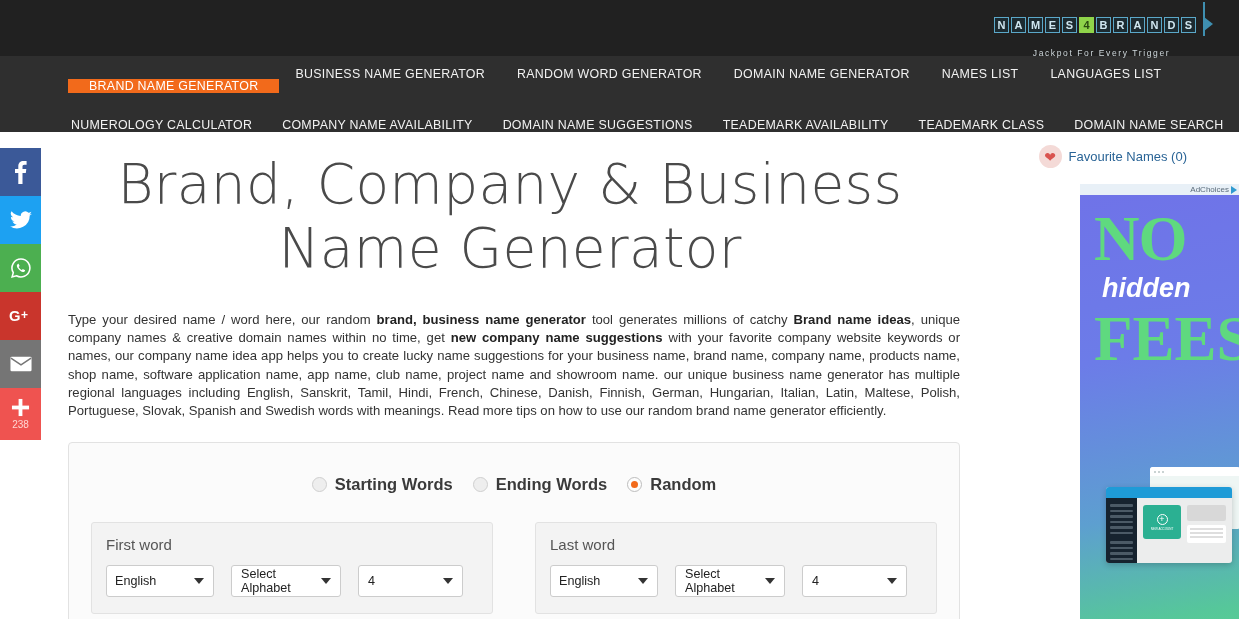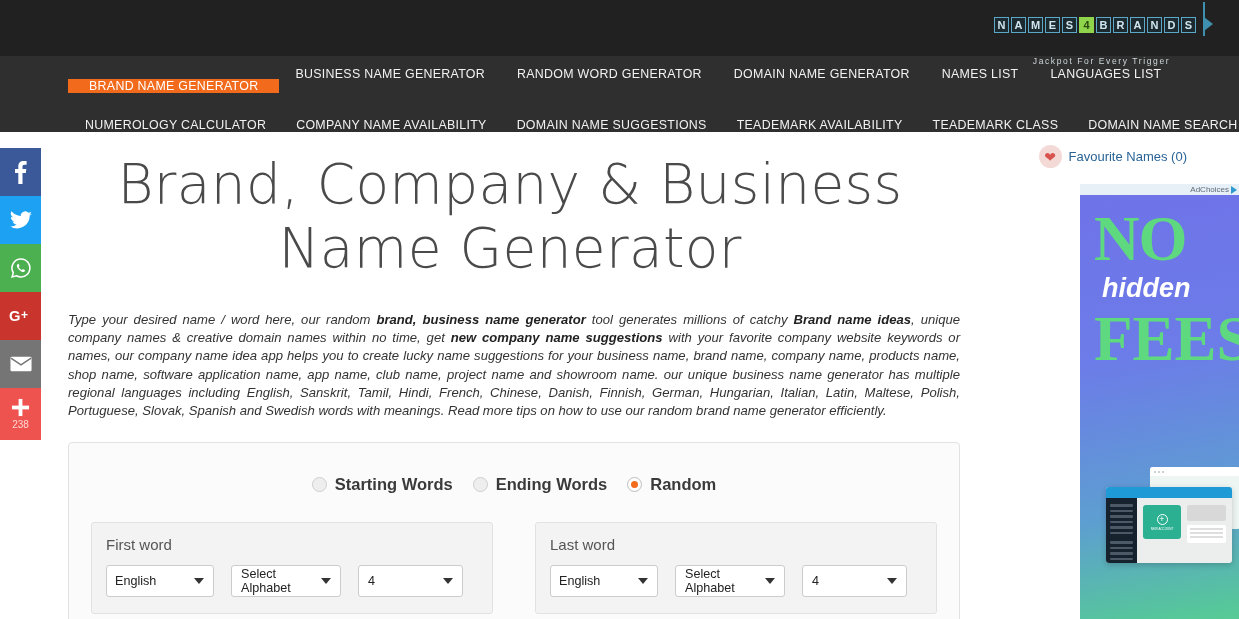--- a/index.html
+++ b/index.html
@@ -66,21 +66,21 @@
     left: 4px; top: 3px;
     width: 0; height: 0;
     border-left: 9px solid #3f8fb0;
     border-top: 7px solid transparent;
     border-bottom: 7px solid transparent;
   }
   .logo-tag {
     color: #cfd8dc;
     font-size: 8.5px;
     letter-spacing: 1.6px;
-    margin-top: 20px;
+    margin-top: 12px;
     text-align: center;
     white-space: nowrap;
   }
 
   .navbar {
     background: #2f2f2f;
     padding: 0 0 0 0;
     display: flex;
     flex-direction: column;
   }
@@ -101,21 +101,21 @@
     white-space: nowrap;
     cursor: pointer;
     text-decoration: none;
   }
   .navitem.active {
     background: #f26a1b;
     color: #ffffff;
     padding: 0 21px;
   }
   .navrow.second .navitem { padding: 0 15px; }
-  .navrow.second { padding-left: 70px; }
+  .navrow.second { padding-left: 56px; }
 
   
   .social {
     position: absolute;
     left: 0;
     top: 148px;
     width: 41px;
     z-index: 40;
   }
   .social .sbtn {
@@ -189,21 +189,20 @@
   }
 
   .intro {
     width: 892px;
     margin-left: 68px;
     margin-top: 30px;
     font-size: 13.1px;
     line-height: 18.3px;
     color: #333333;
     text-align: justify;
-    font-style: italic;
   }
   .intro b { font-weight: bold; color: #222; }
 
   .formcard {
     width: 892px;
     margin-left: 68px;
     margin-top: 22px;
     background: #fbfbfb;
     border: 1px solid #e2e2e2;
     border-radius: 4px;

